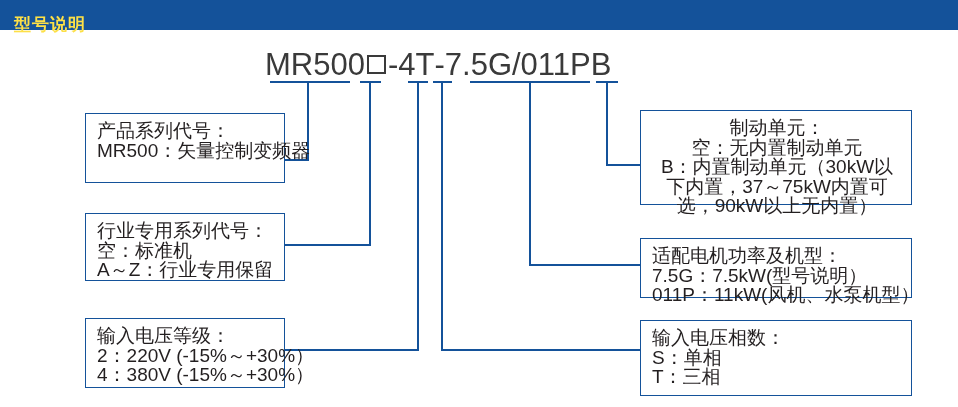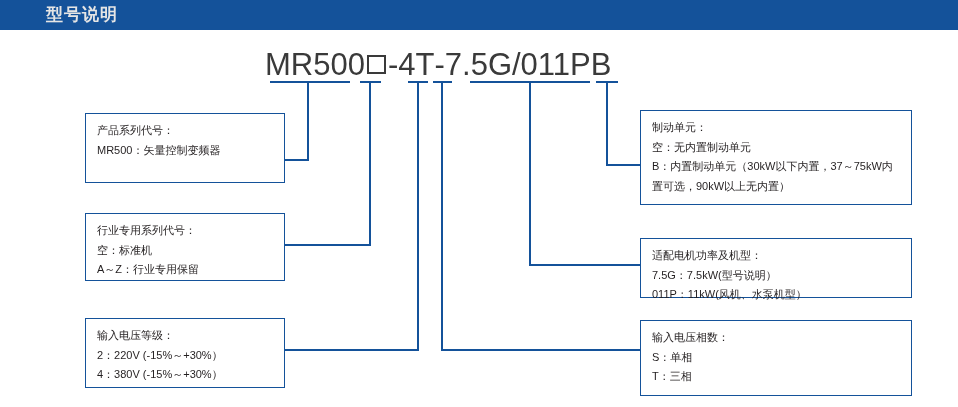--- a/index.html
+++ b/index.html
@@ -23,28 +23,27 @@
     position: absolute;
     left: 0;
     top: 0;
     width: 958px;
     height: 30px;
     background: #14529a;
   }
   .header-title {
     position: absolute;
     left: 14px;
-    top: 4px;
+    top: 14px;
     font-size: 17px;
     font-weight: bold;
-    color: #e5e5e5;
+    color: #fde047;
     letter-spacing: 1px;
     line-height: 22px;
     white-space: nowrap;
-    margin-left: 32px;
   }
 
   
   .model-string {
     position: absolute;
     left: 265px;
     top: 50px;
     font-size: 31px;
     color: #3a3a3a;
     letter-spacing: 0px;
@@ -75,30 +74,31 @@
     pointer-events: none;
   }
 
   
   .callout {
     position: absolute;
     box-sizing: border-box;
     border: 1.5px solid #14529a;
     background: #ffffff;
     color: #231f20;
-    font-size: 11px;
+    font-size: 19px;
     line-height: 19.5px;
     padding: 7px 9px 7px 11px;
     font-family: "Liberation Sans", "DejaVu Sans", sans-serif;
   }
   .callout .ln {
     white-space: nowrap;
   }
   .callout.wrap .ln {
     white-space: normal;
+    text-align: center;
   }
 
   
   #box-series      { left: 85px;  top: 113px; width: 200px; height: 70px; }
   #box-industry    { left: 85px;  top: 213px; width: 200px; height: 68px; }
   #box-voltage     { left: 85px;  top: 318px; width: 200px; height: 70px; }
   #box-brake       { left: 640px; top: 110px; width: 272px; height: 95px; }
   #box-power       { left: 640px; top: 238px; width: 272px; height: 60px; }
   #box-phase       { left: 640px; top: 320px; width: 272px; height: 76px; }
 </style>

